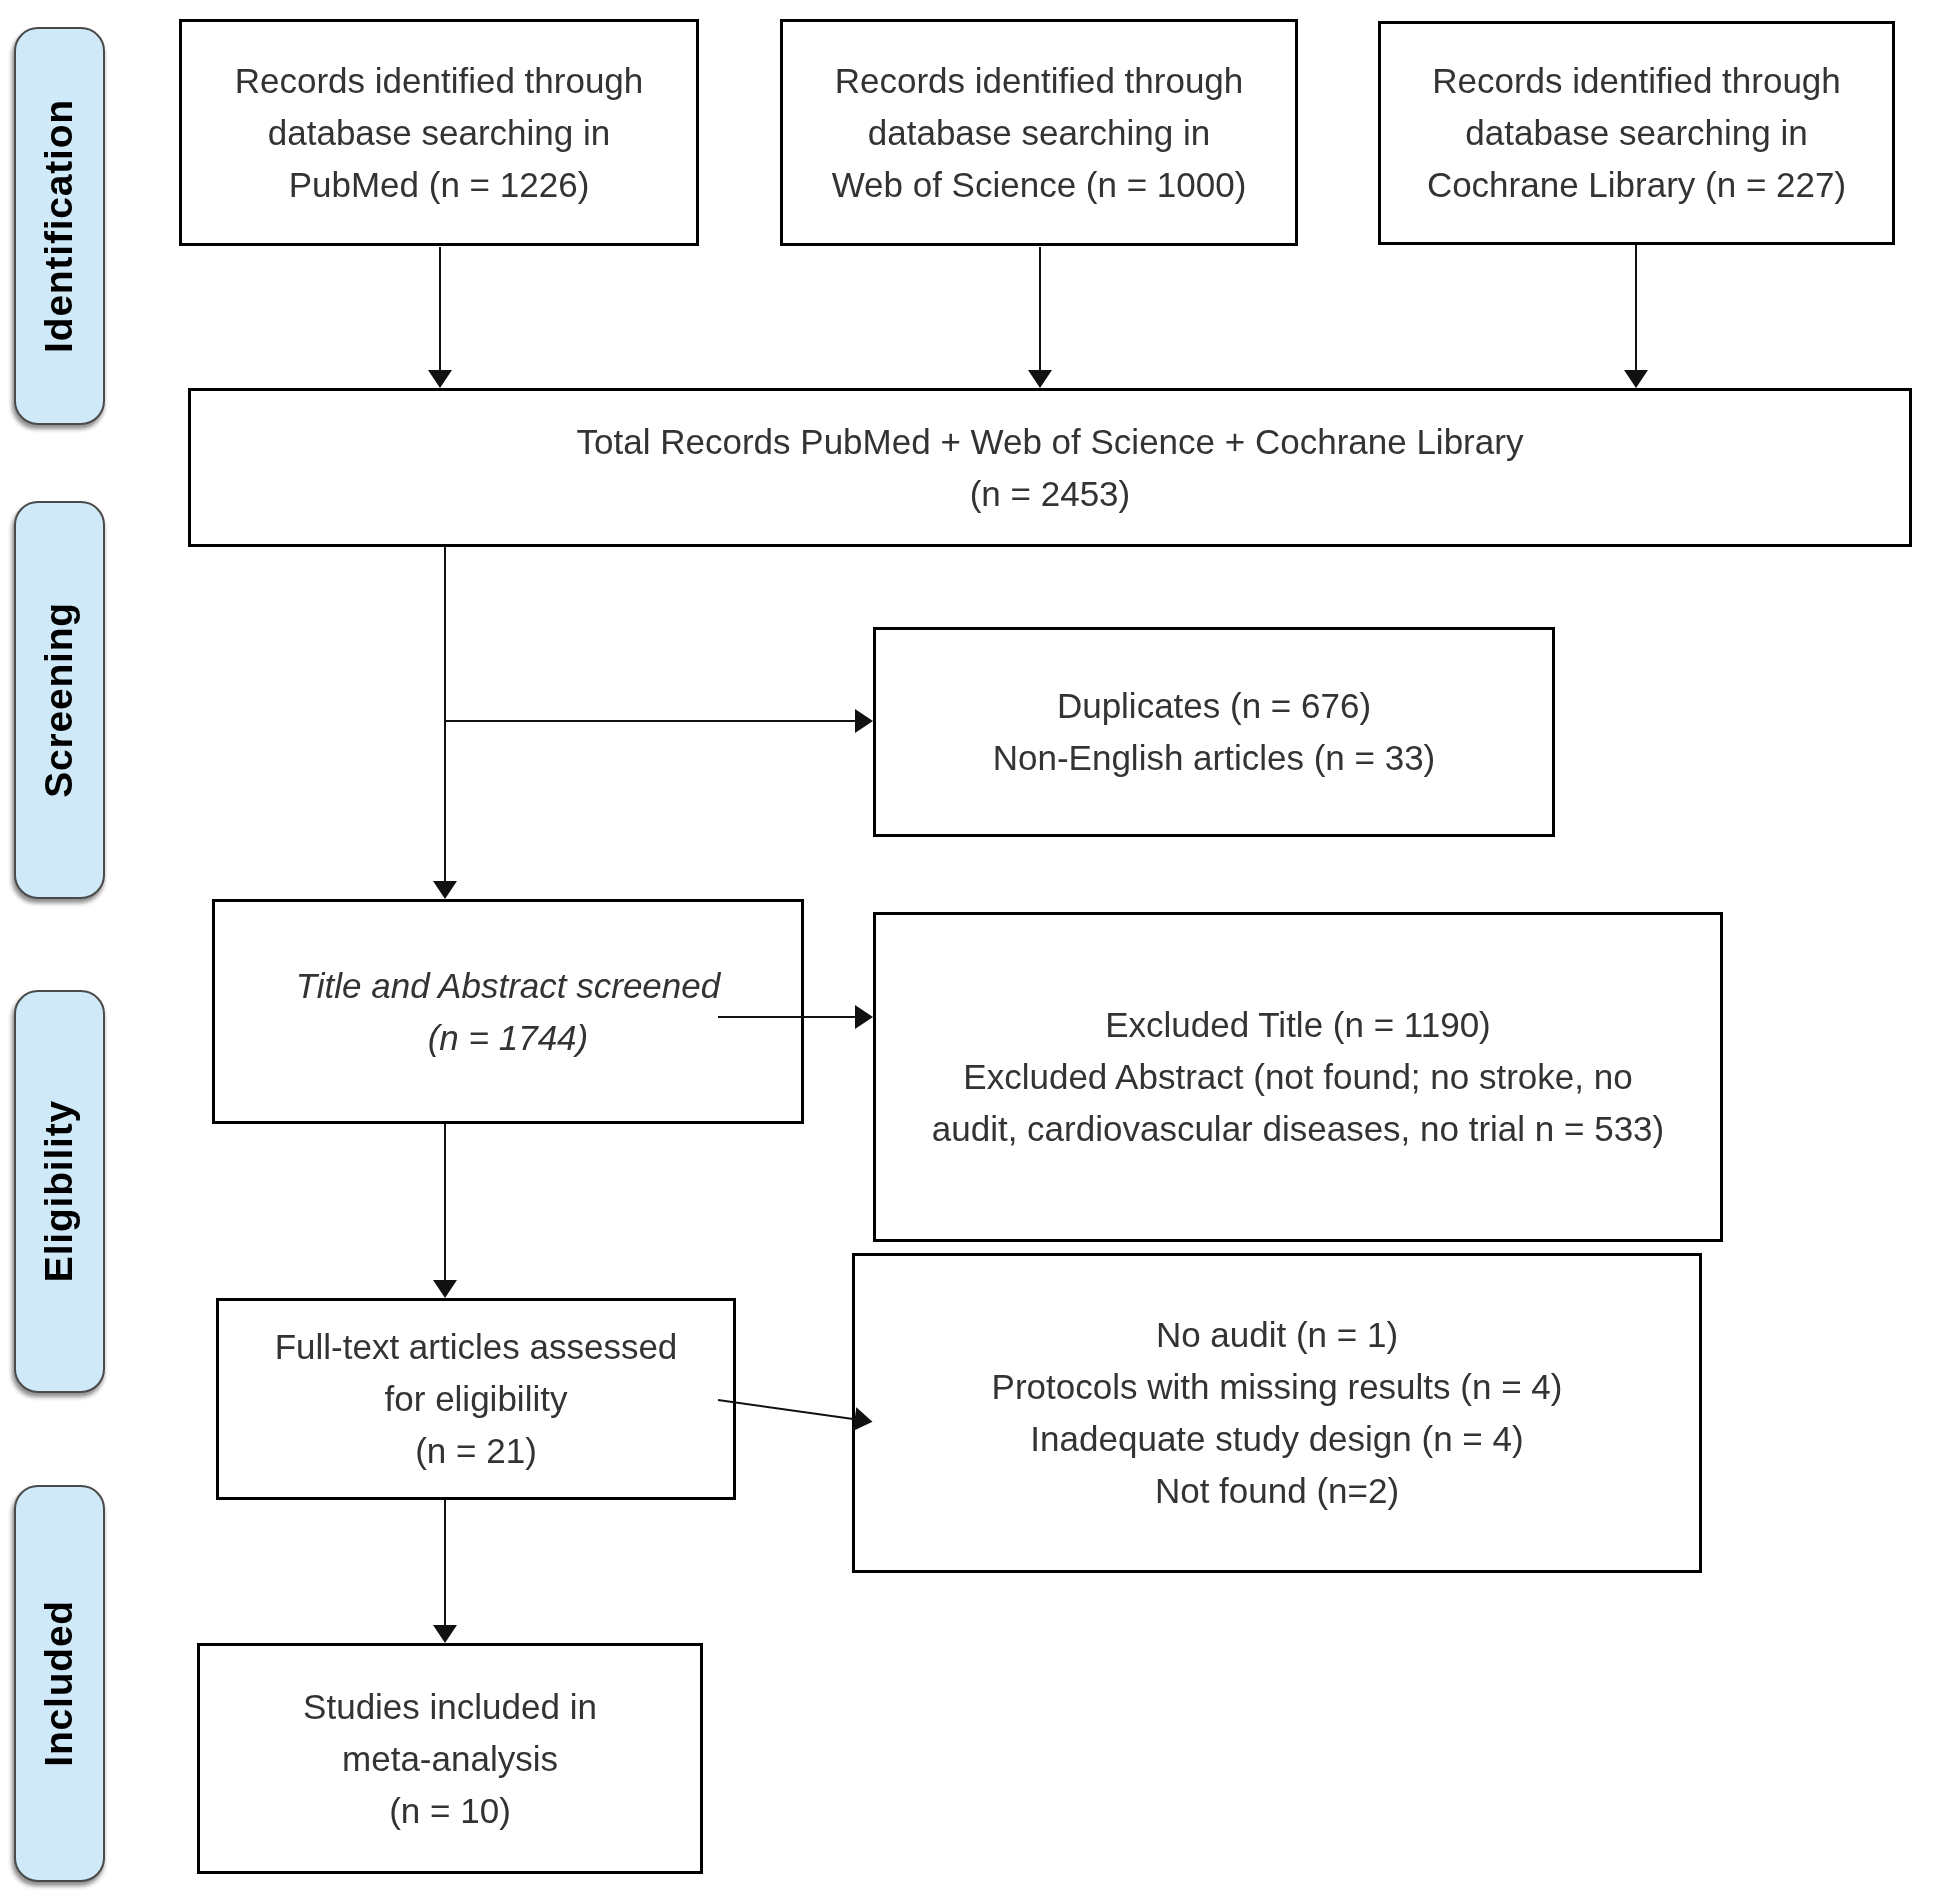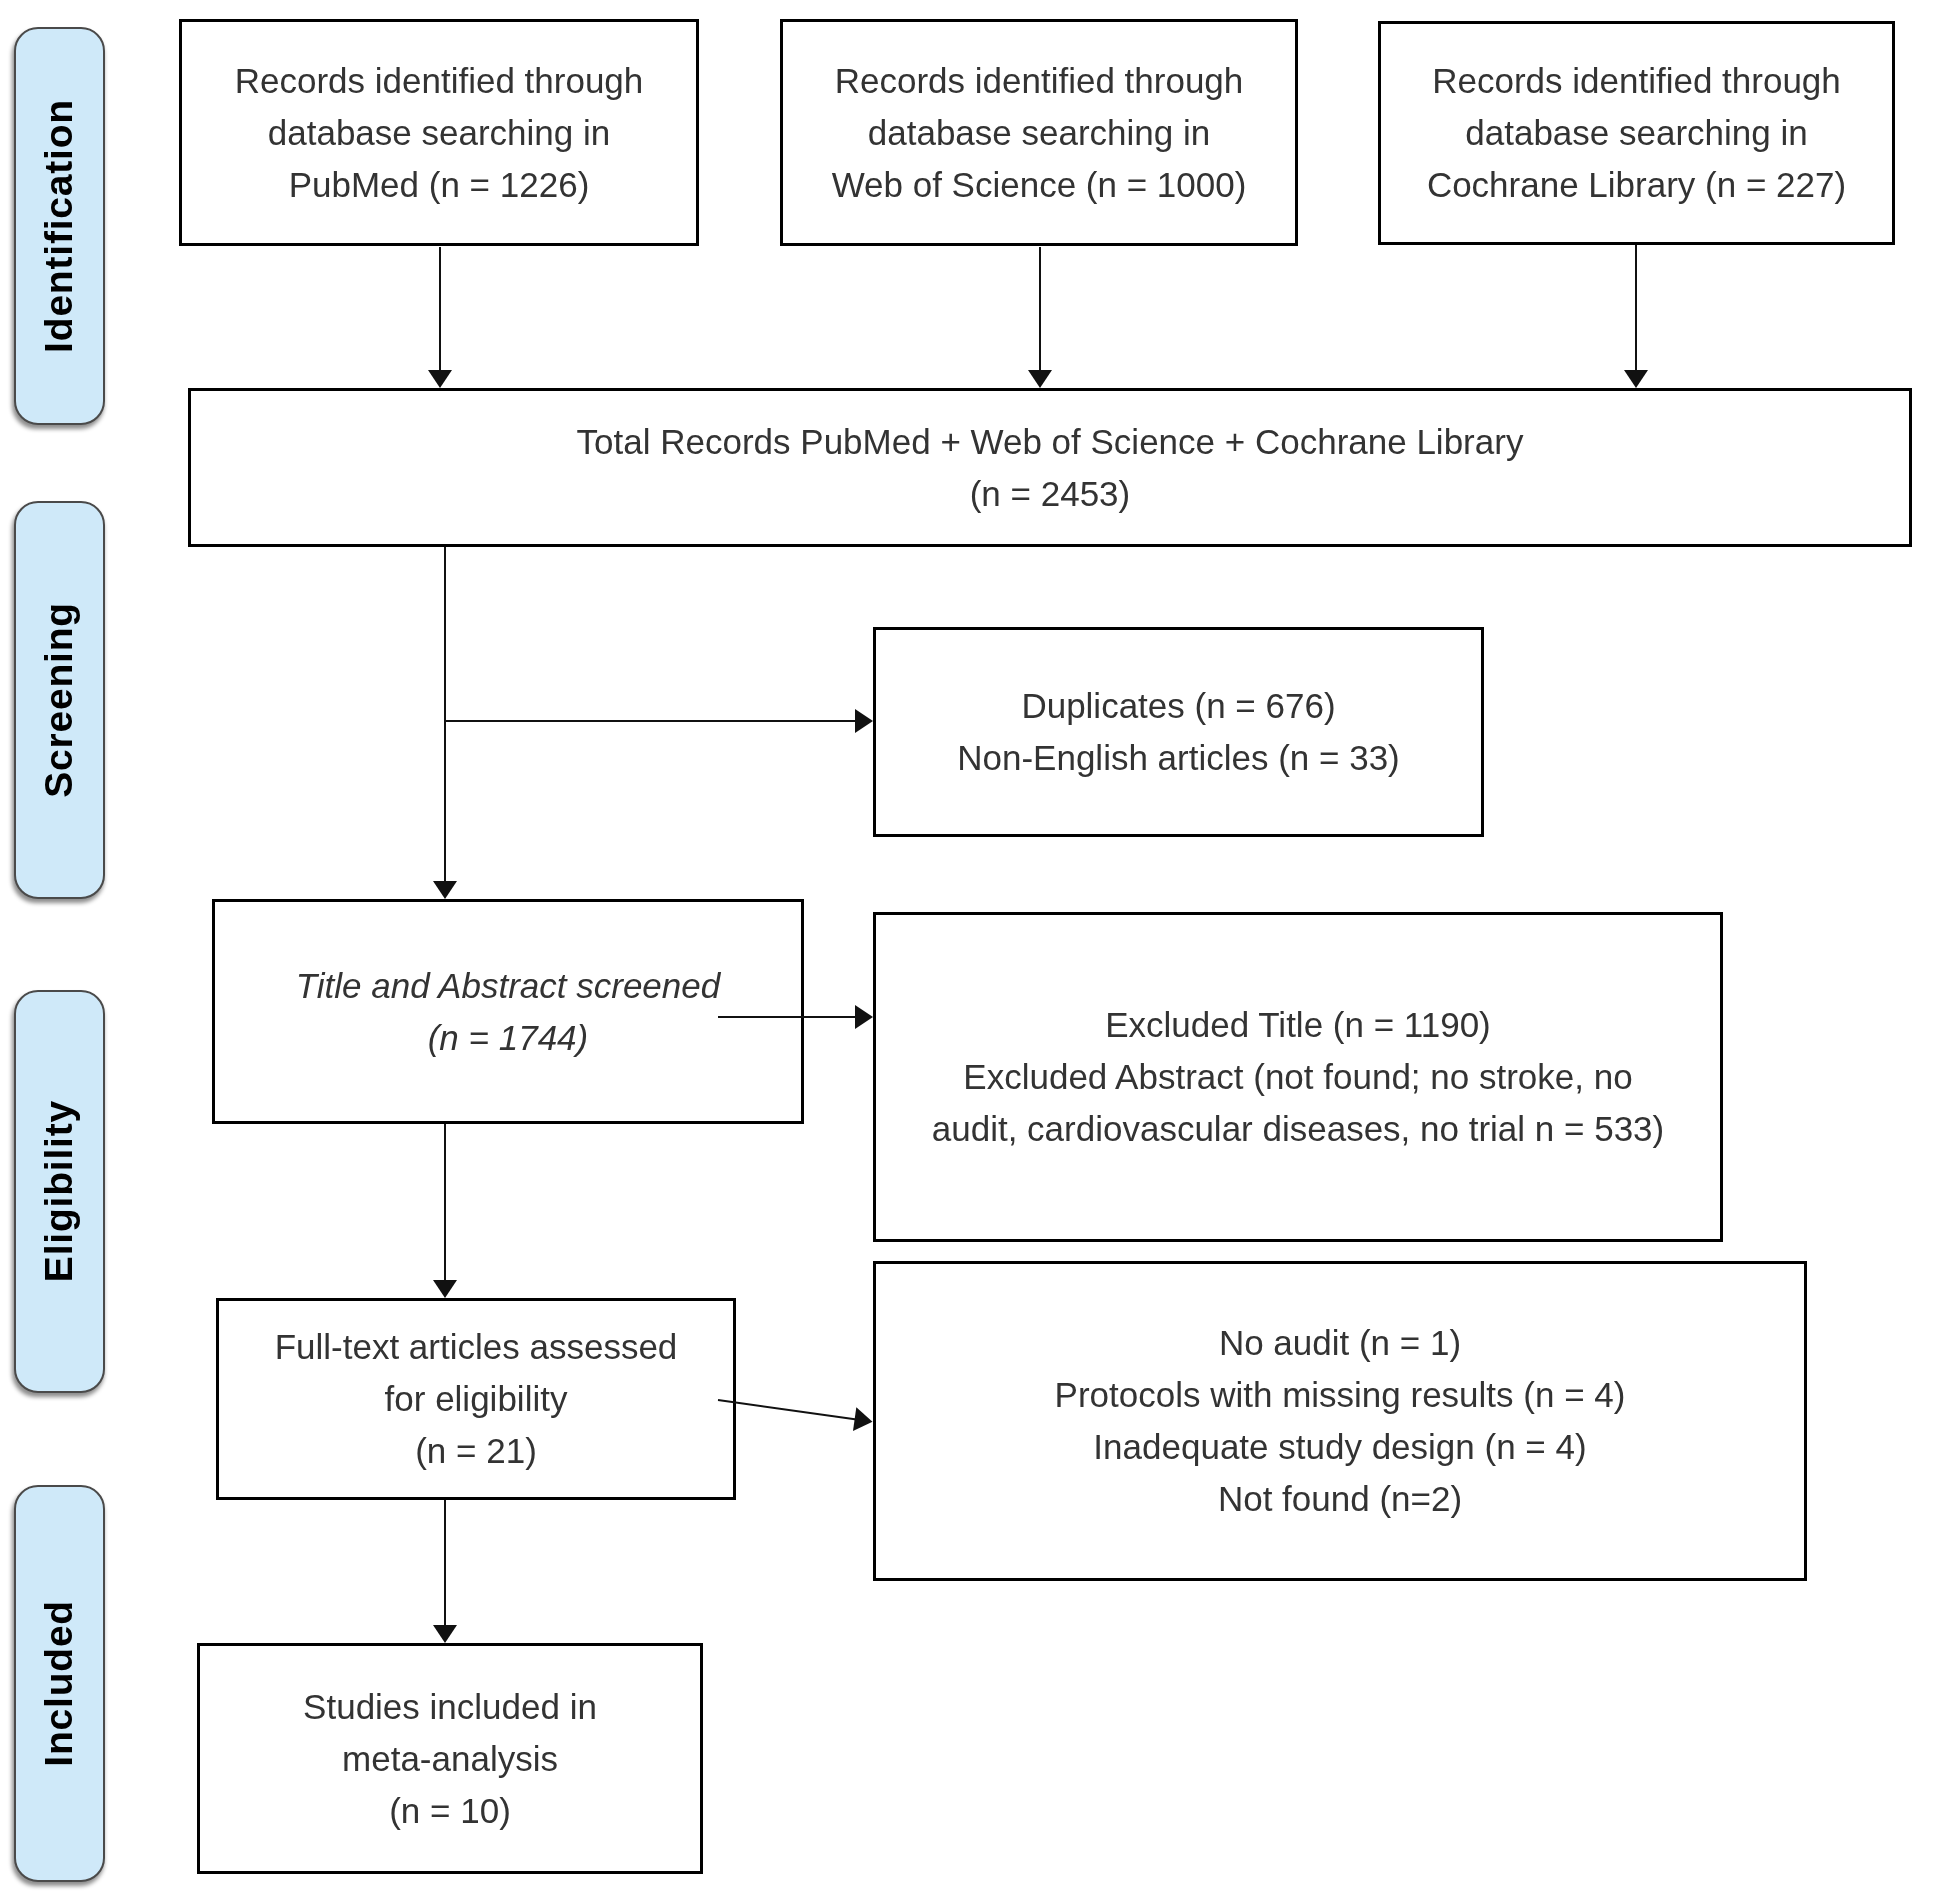--- a/index.html
+++ b/index.html
@@ -116,21 +116,21 @@
     <div class="box-text">Records identified through
 database searching in
 Cochrane Library (n = 227)</div>
   </div>
 
   <div class="box" style="left:188px; top:388px; width:1724px; height:159px;">
     <div class="box-text">Total Records PubMed + Web of Science + Cochrane Library
 (n = 2453)</div>
   </div>
 
-  <div class="box" style="left:873px; top:627px; width:611px; height:210px;">
+  <div class="box" style="left:873px; top:627px; width:682px; height:210px;">
     <div class="box-text">Duplicates (n = 676)
 Non-English articles (n = 33)</div>
   </div>
 
   <div class="box" style="left:212px; top:899px; width:592px; height:225px;font-style:italic;">
     <div class="box-text">Title and Abstract screened
 (n = 1744)</div>
   </div>
 
   <div class="box" style="left:873px; top:912px; width:850px; height:330px;">
@@ -138,21 +138,21 @@
 Excluded Abstract (not found; no stroke, no
 audit, cardiovascular diseases, no trial n = 533)</div>
   </div>
 
   <div class="box" style="left:216px; top:1298px; width:520px; height:202px;">
     <div class="box-text">Full-text articles assessed
 for eligibility
 (n = 21)</div>
   </div>
 
-  <div class="box" style="left:873px; top:1253px; width:934px; height:320px;margin-top:8px;">
+  <div class="box" style="left:852px; top:1253px; width:850px; height:320px;">
     <div class="box-text">No audit (n = 1)
 Protocols with missing results (n = 4)
 Inadequate study design (n = 4)
 Not found (n=2)</div>
   </div>
 
   <div class="box" style="left:197px; top:1643px; width:506px; height:231px;">
     <div class="box-text">Studies included in
 meta-analysis
 (n = 10)</div>

